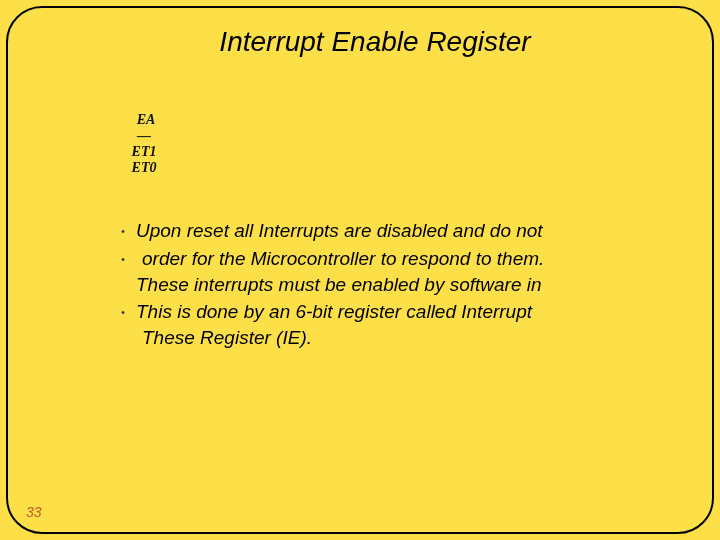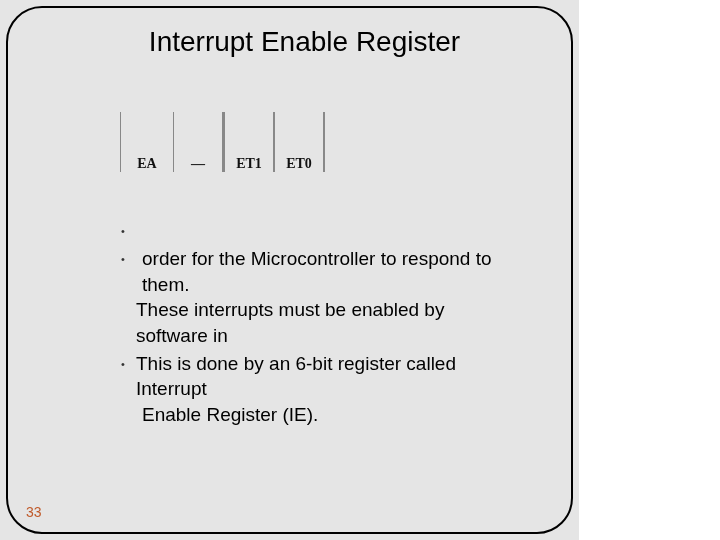--- a/index.html
+++ b/index.html
@@ -1,21 +1,22 @@
 <!DOCTYPE html>
 <html><head>
 <meta charset="utf-8">
 <style>
   * { margin: 0; padding: 0; box-sizing: border-box; }
   html, body { width: 720px; height: 540px; background: #fff; font-family: Arial, Helvetica, sans-serif; }
   .slide {
     position: relative;
-    width: 579px;
+    width: 720px;
     height: 540px;
-    background: #e5e5e5;
+    background: #fde047;
+    font-style: italic;
   }
   .frame {
     position: absolute;
     top: 6px; left: 6px; right: 6px; bottom: 6px;
     border: 2px solid #000;
     border-radius: 36px;
   }
   .title {
     position: absolute;
     top: 26px;
@@ -23,22 +24,23 @@
     text-align: center;
     font-size: 28px;
     color: #000;
     padding-left: 30px;
   }
   .register {
     position: absolute;
     top: 112px;
     left: 120px;
     display: flex;
-    align-items: flex-end;
+    align-items: flex-start;
     height: 60px;
+    flex-direction: column;
   }
   .reg-cell {
     display: flex;
     align-items: center;
     justify-content: center;
     font-family: "Times New Roman", Times, serif;
     font-weight: bold;
     font-size: 14px;
     color: #111;
   }
@@ -104,35 +106,36 @@
     <div class="reg-cell" style="width:48px">ET0</div>
     <div class="sep"></div>
     <div class="sep"></div>
   </div>
 
   <div class="bullets">
 
     <div class="bullet-row">
       <div class="bullet-dot">•</div>
       <div class="bullet-text">
+        <span class="line">Upon reset all Interrupts are disabled and  do not</span>
       </div>
     </div>
 
     <div class="bullet-row">
       <div class="bullet-dot">•</div>
       <div class="bullet-text">
         <span class="line indent"> order for the Microcontroller to respond to them.</span>
         <span class="line">These interrupts must be enabled by software in</span>
       </div>
     </div>
 
     <div class="bullet-row">
       <div class="bullet-dot">•</div>
       <div class="bullet-text">
         <span class="line">This is done by an 6-bit register called Interrupt</span>
-        <span class="line indent"> Enable Register (IE).</span>
+        <span class="line indent"> These Register (IE).</span>
       </div>
     </div>
 
   </div>
 
   <div class="page-num">33</div>
 </div>
 
 </body></html>

